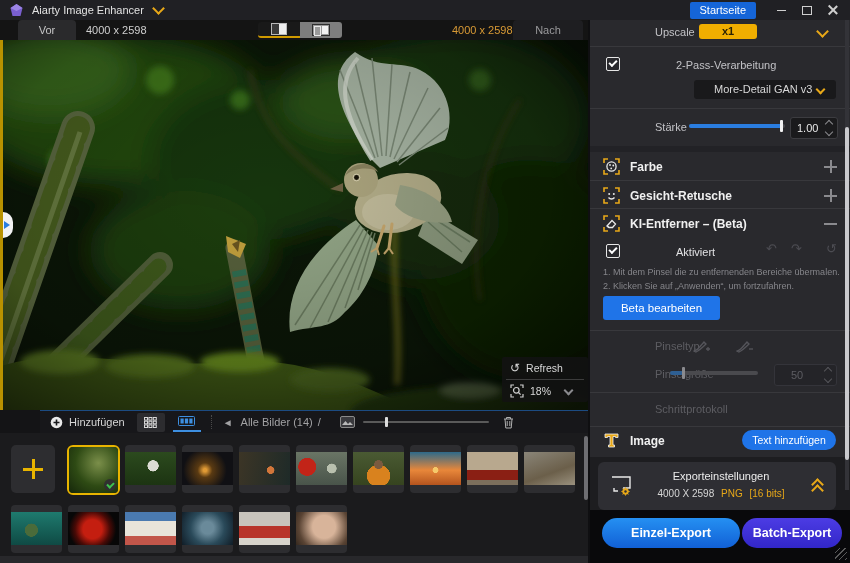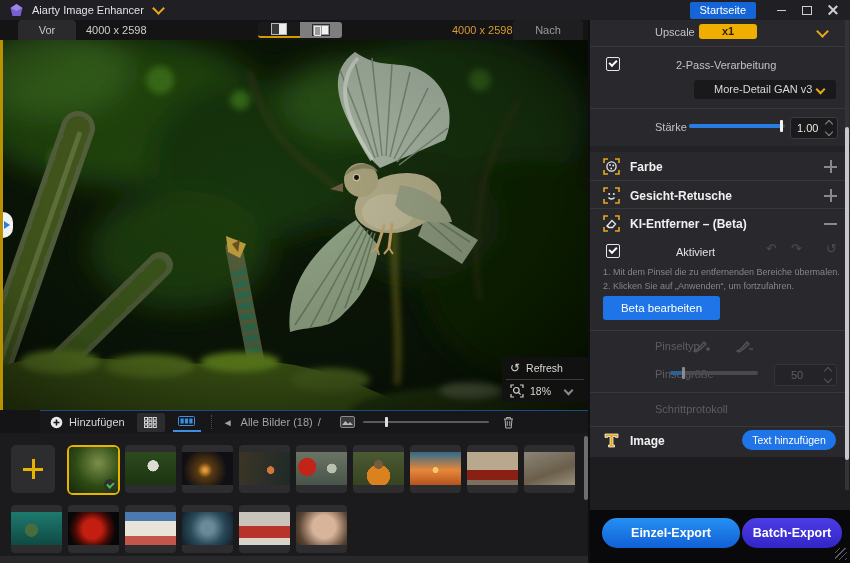--- a/index.html
+++ b/index.html
@@ -291,21 +291,21 @@
     <div class="viewbtn" style="margin-left:8px;border-bottom:2px solid #3d8fe0;border-radius:0;box-sizing:border-box;">
       <svg width="17" height="10" viewBox="0 0 17 10">
         <rect x="0.5" y="0.5" width="16" height="9" rx="1" fill="none" stroke="#3d8fe0" stroke-width="1"></rect>
         <rect x="2.5" y="2.5" width="3.2" height="5" fill="#3d8fe0"></rect>
         <rect x="6.9" y="2.5" width="3.2" height="5" fill="#3d8fe0"></rect>
         <rect x="11.3" y="2.5" width="3.2" height="5" fill="#3d8fe0"></rect>
       </svg>
     </div>
     <div class="dotsep"></div>
     <span class="crumb" style="font-size:10px;margin-right:8px;">◄</span>
-    <span class="crumb">Alle Bilder (18)</span>
+    <span class="crumb">Alle Bilder (14)</span>
     <span class="crumb" style="margin:0 5px;">/</span>
     <svg width="15" height="12" viewBox="0 0 15 12" style="margin-left:14px;">
       <rect x="0.5" y="0.5" width="14" height="11" rx="1.5" fill="#3a3a3e" stroke="#8a8a8a" stroke-width="1"></rect>
       <path d="M2,9 L5.5,5 L8,8 L10,6 L13,9 Z" fill="#b8b8b8"></path>
     </svg>
     <div class="sizeslider" style="margin-left:8px;">
       <div class="th"></div>
     </div>
     <svg width="11" height="13" viewBox="0 0 11 13" style="margin-left:14px;">
       <path d="M1,3 H10 M3.5,3 V1.5 H7.5 V3 M2,3 L2.8,12 H8.2 L9,3" fill="none" stroke="#b0b0b0" stroke-width="1"></path>
@@ -462,20 +462,37 @@
     <span class="plabel dis" style="left:17px;top:383px;">Schrittprotokoll</span>
     <div class="divider" style="top:406px;"></div>
 
     <svg class="hicon" style="left:13px;top:412px;" viewBox="0 0 17 17">
       <path d="M2,2 H15 V5.5 H12.5 V4.5 H10 V13 H11.5 V15 H5.5 V13 H7 V4.5 H4.5 V5.5 H2 Z" fill="#e8a818" stroke="#f2f2f2" stroke-width="0.8"></path>
     </svg>
     <span class="shead" style="left:40px;top:414px;">Image</span>
     <div class="bluebtn" style="left:152px;top:410px;width:94px;height:20px;line-height:20px;border-radius:10px;font-size:10.5px;">Text hinzufügen</div>
 
     <div class="exportband" style="top:437px;height:53px;"></div>
+    <div class="exportbox" style="top:442px;">
+      <svg width="24" height="22" viewBox="0 0 24 22" style="position:absolute;left:12px;top:13px;">
+        <path d="M2,2 H20 V13 H13" fill="none" stroke="#e9e9e9" stroke-width="1.4"></path>
+        <path d="M8,16 H4 V13" fill="none" stroke="#e9e9e9" stroke-width="1.4"></path>
+        <circle cx="15.5" cy="16.5" r="3.2" fill="#e8a818"></circle>
+        <circle cx="15.5" cy="16.5" r="1.2" fill="#2e2e33"></circle>
+        <path d="M15.5,12.4 v1.4 M15.5,19.2 v1.4 M11.4,16.5 h1.4 M18.2,16.5 h1.4 M12.6,13.6 l1,1 M17.4,18.4 l1,1 M18.4,13.6 l-1,1 M13.6,18.4 l-1,1" stroke="#e8a818" stroke-width="1"></path>
+      </svg>
+      <div style="position:absolute;left:40px;top:8px;width:166px;text-align:center;font-size:11px;color:#ececec;">Exporteinstellungen</div>
+      <div style="position:absolute;left:40px;top:26px;width:166px;text-align:center;font-size:10px;">
+        <span style="color:#d6d6d6;">4000 X 2598</span>
+        <span style="color:#e8a818;margin-left:4px;">PNG</span>
+        <span style="color:#e8a818;margin-left:4px;">[16 bits]</span>
+      </div>
+      <span class="chev up" style="position:absolute;right:14px;top:18px;"></span>
+      <span class="chev up" style="position:absolute;right:14px;top:24px;"></span>
+    </div>
 
     <div class="blackband" style="top:490px;height:53px;"></div>
     <div class="bigbtn grad2" style="left:152px;top:498px;width:100px;">Batch-Export</div>
     <div class="bigbtn grad1" style="left:12px;top:498px;width:138px;">Einzel-Export</div>
     <div class="grip"></div>
 
     <div class="psbtrack"></div>
     <div class="psb"></div>
   </div>
 

